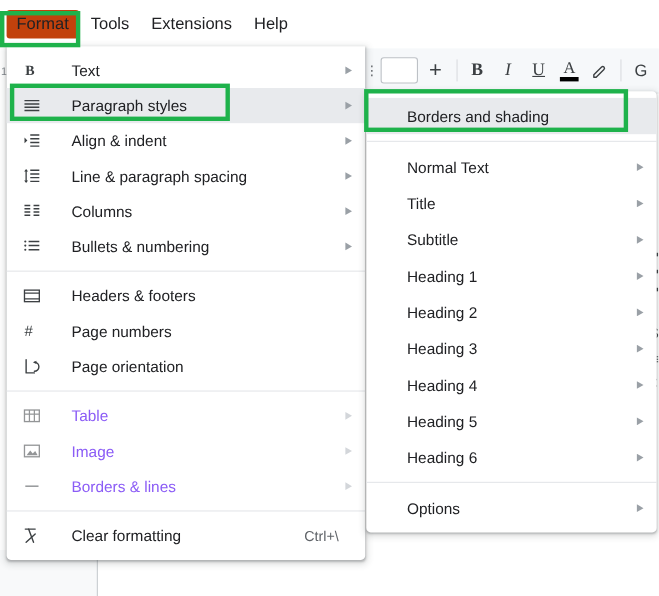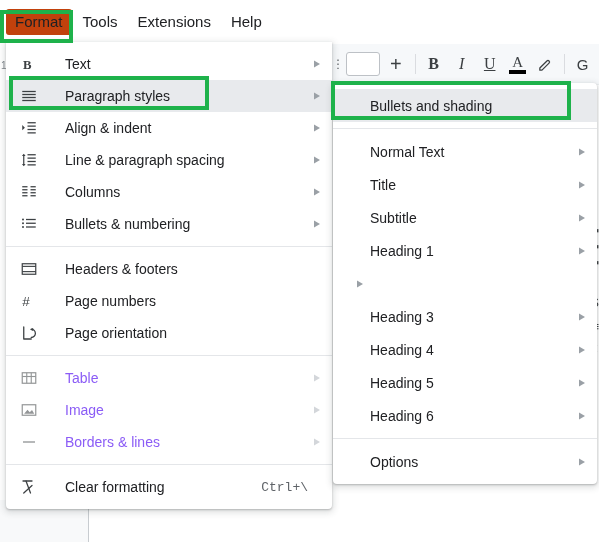--- a/index.html
+++ b/index.html
@@ -182,21 +182,20 @@
     flex: 1;
     white-space: nowrap;
     line-height: 16px;
     margin-left: 19px;
   }
   .mi .mi-accel {
     font-size: 13px;
     color: #5f6368;
     margin-left: 12px;
     white-space: nowrap;
-    font-family: Liberation Mono, monospace;
   }
   .mi .mi-arrow {
     width: 14px;
     display: flex;
     justify-content: flex-end;
     align-items: center;
   }
   .mi.disabled .mi-label { color: #8b5cf6; }
   .mi.disabled .mi-icon  { color: #bdc1c6; opacity: .55; }
   .mi.disabled .mi-arrow svg polygon { fill: #d3d6da; }
@@ -489,21 +488,21 @@
         </svg>
       </span>
       <span class="mi-label">Clear formatting</span>
       <span class="mi-accel">Ctrl+\</span>
       <span class="mi-arrow"></span>
     </div>
   </div>
 
 <div id="paragraph-submenu">
     <div class="mi hovered">
-      <span class="mi-label">Bullets and shading</span>
+      <span class="mi-label">Borders and shading</span>
       <span class="mi-arrow"></span>
     </div>
     <div class="mi-sep"></div>
     <div class="mi">
       <span class="mi-label">Normal Text</span>
       <span class="mi-arrow">
         <svg width="10" height="10" viewBox="0 0 10 10">
           <polygon points="2,1.5 8,5 2,8.5" fill="#9aa0a6"></polygon>
         </svg>
       </span>
@@ -526,20 +525,21 @@
     </div>
     <div class="mi">
       <span class="mi-label">Heading 1</span>
       <span class="mi-arrow">
         <svg width="10" height="10" viewBox="0 0 10 10">
           <polygon points="2,1.5 8,5 2,8.5" fill="#9aa0a6"></polygon>
         </svg>
       </span>
     </div>
     <div class="mi">
+      <span class="mi-label">Heading 2</span>
       <span class="mi-arrow">
         <svg width="10" height="10" viewBox="0 0 10 10">
           <polygon points="2,1.5 8,5 2,8.5" fill="#9aa0a6"></polygon>
         </svg>
       </span>
     </div>
     <div class="mi">
       <span class="mi-label">Heading 3</span>
       <span class="mi-arrow">
         <svg width="10" height="10" viewBox="0 0 10 10">

